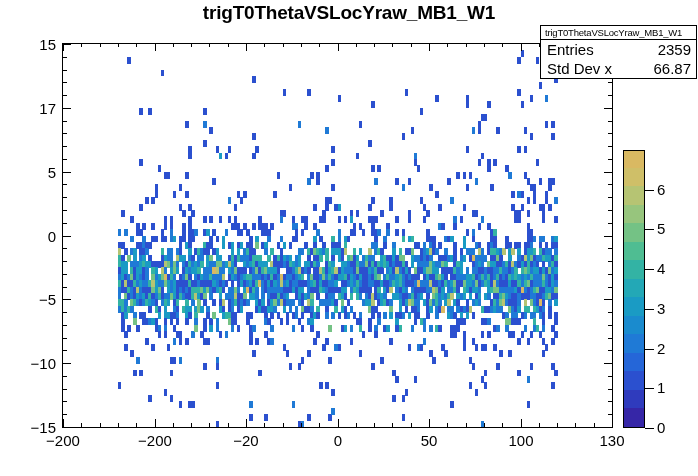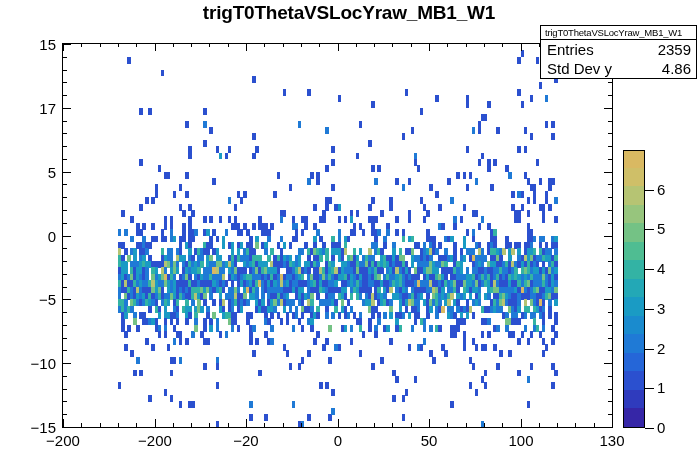--- a/index.html
+++ b/index.html
@@ -2043,22 +2043,22 @@
     </div>
 
   <div id="stats">
     <div id="stats-title">trigT0ThetaVSLocYraw_MB1_W1</div>
     <div id="stats-rows">
         <div class="stat-row">
           <span class="k">Entries</span>
           <span class="v">2359</span>
         </div>
         <div class="stat-row">
-          <span class="k">Std Dev y</span>
-          <span class="v">4.86</span>
+          <span class="k">Std Dev x</span>
+          <span class="v">66.87</span>
         </div>
       </div>
   </div>
 
   <div id="palette">
       <div class="pband" style="background: rgb(54, 38, 167); bottom: 0px; height: 19.1333px;"></div>
       <div class="pband" style="background: rgb(47, 59, 189); bottom: 18.5333px; height: 19.1333px;"></div>
       <div class="pband" style="background: rgb(43, 80, 207); bottom: 37.0667px; height: 19.1333px;"></div>
       <div class="pband" style="background: rgb(37, 102, 216); bottom: 55.6px; height: 19.1333px;"></div>
       <div class="pband" style="background: rgb(31, 122, 214); bottom: 74.1333px; height: 19.1333px;"></div>

